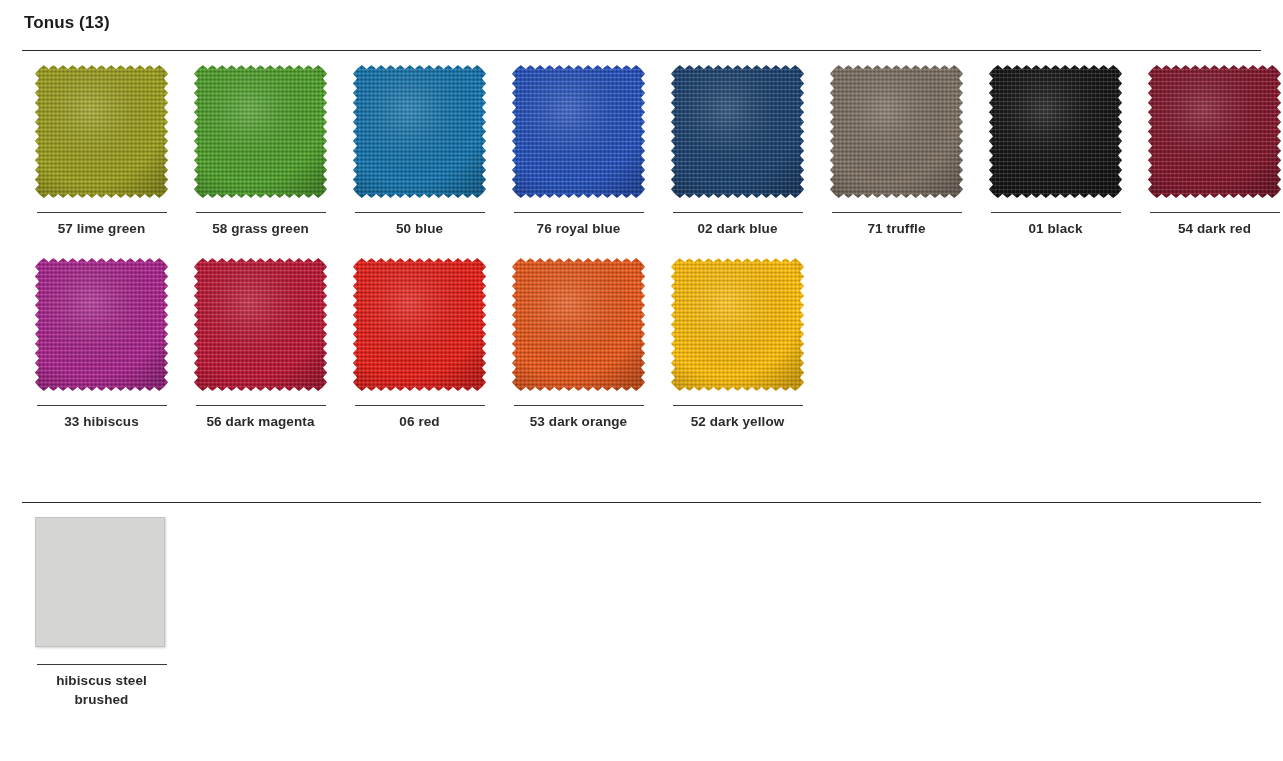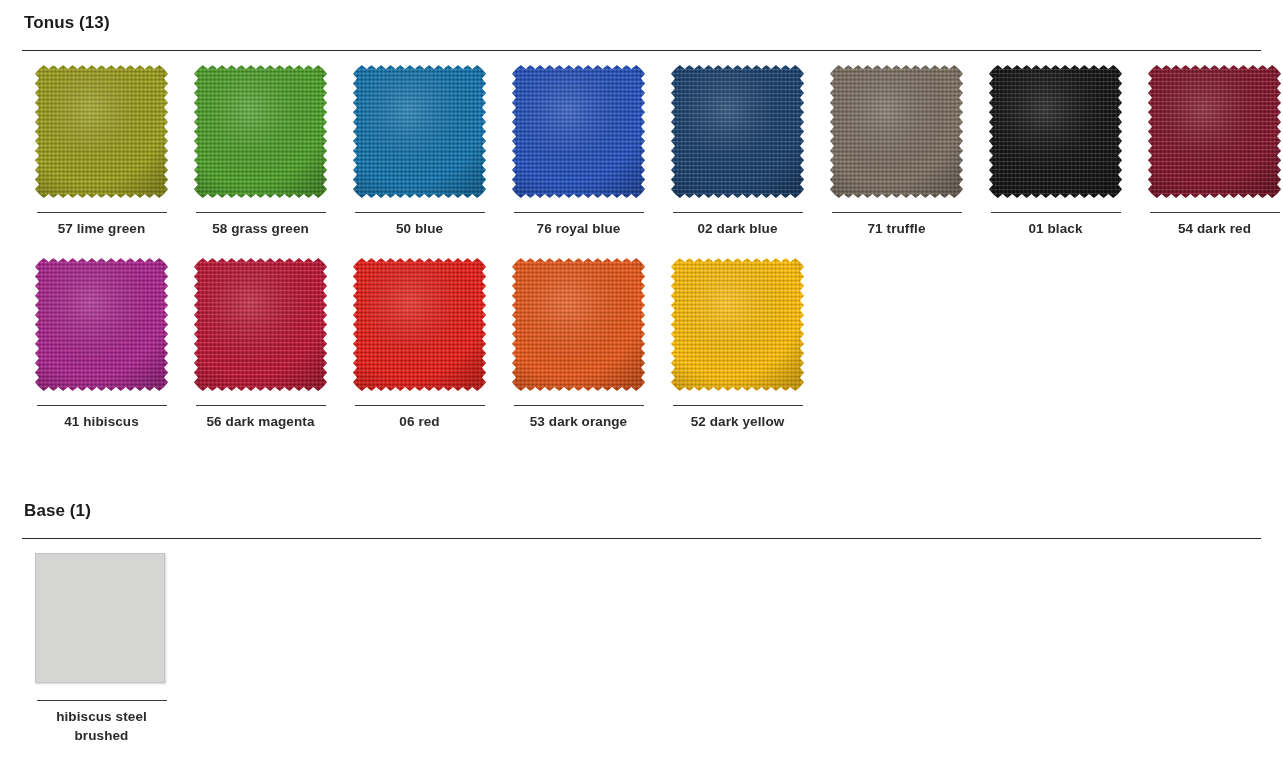--- a/index.html
+++ b/index.html
@@ -387,21 +387,21 @@
                 </defs>
                 <g clip-path="url(#clip8)">
                   <rect x="0" y="0" width="133" height="133" fill="#a8248c"></rect>
                   <rect x="0" y="0" width="133" height="133" fill="url(#weave8)"></rect>
                   <rect x="0" y="0" width="133" height="133" fill="url(#vig8)"></rect>
                 </g>
               </svg>
             </div>
           </div>
           <div class="chip-label-rule"></div>
-          <div class="chip-label">41 hibiscus</div>
+          <div class="chip-label">33 hibiscus</div>
         </div>
         <div class="swatch-cell">
           <div class="chip-wrap">
             <div class="chip">
               <svg viewBox="0 0 133 133" width="133" height="133">
                 <defs>
                   <pattern id="weave9" width="4" height="4" patternUnits="userSpaceOnUse">
                     <path d="M0 0.6 H4" stroke="#ffffff" stroke-opacity="0.16" stroke-width="1" fill="none"></path>
                     <path d="M0 2.6 H4" stroke="#000000" stroke-opacity="0.16" stroke-width="1" fill="none"></path>
                     <path d="M0.6 0 V4" stroke="#000000" stroke-opacity="0.10" stroke-width="1" fill="none"></path>
@@ -519,21 +519,20 @@
           </div>
           <div class="chip-label-rule"></div>
           <div class="chip-label">52 dark yellow</div>
         </div>
       </div>
   </div>
 
   <div class="spacer-block"></div>
 
   <div class="section section-base">
-    <div class="section-title">Base (1)</div>
     <div class="section-rule"></div>
 
     <div class="swatch-row" id="base-row-0">
         <div class="swatch-cell">
           <div class="chip-wrap">
             <div class="chip-flat" style="background: rgb(213, 213, 212);"></div>
           </div>
           <div class="chip-label-rule"></div>
           <div class="chip-label two-line">hibiscus steel brushed</div>
         </div>

